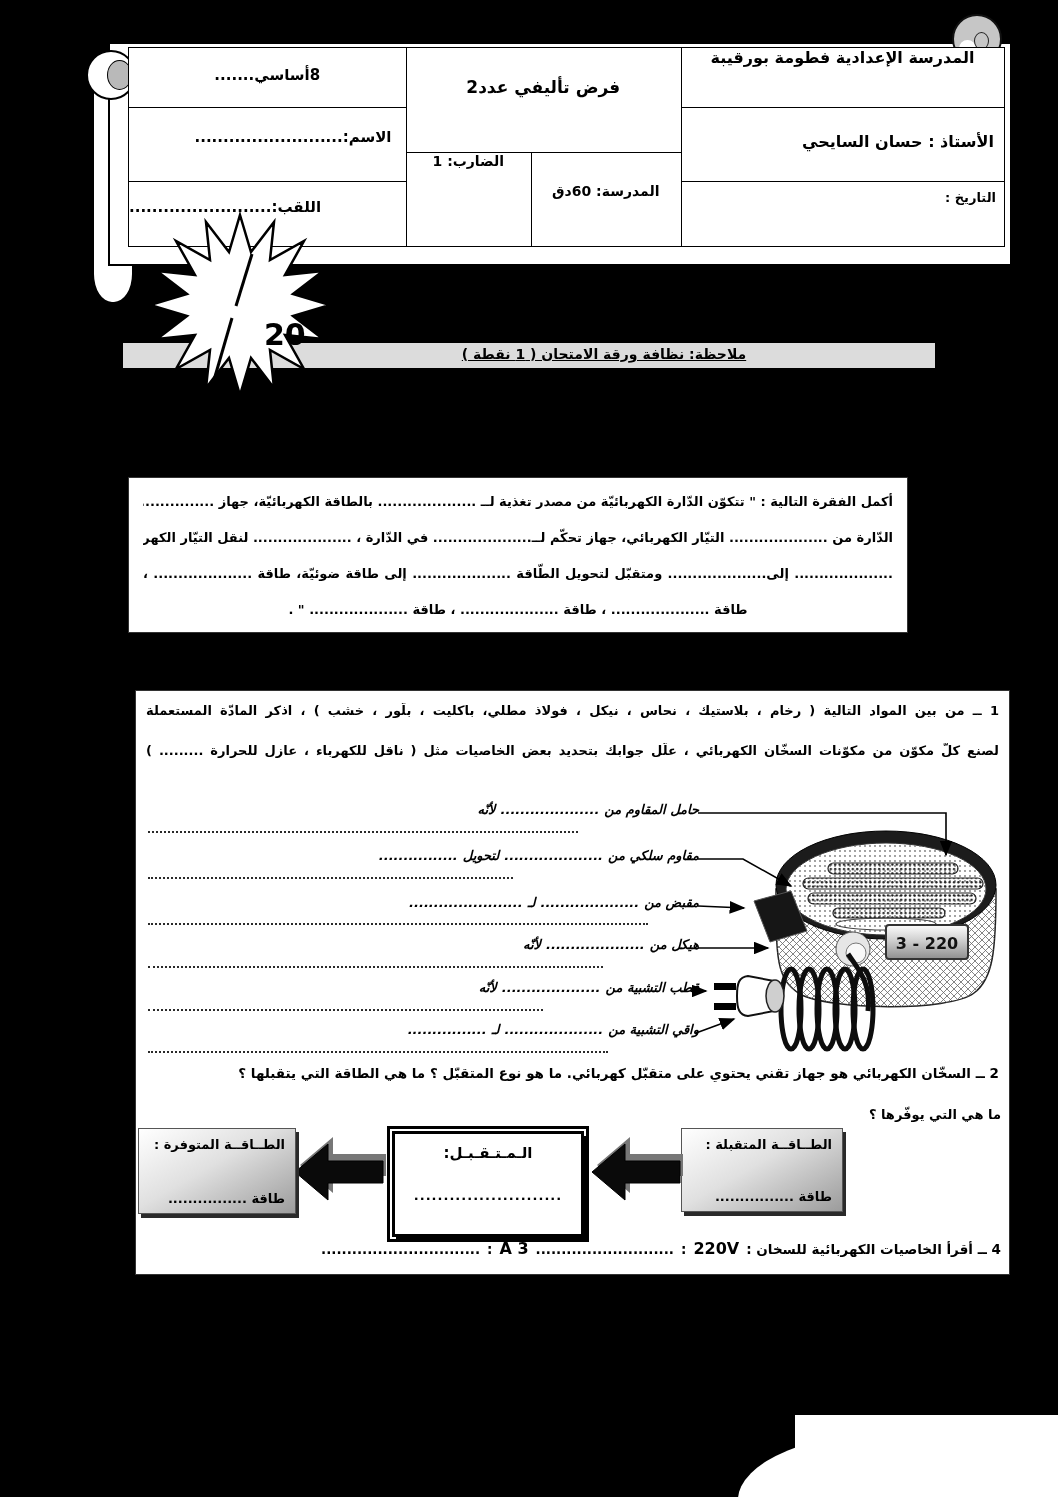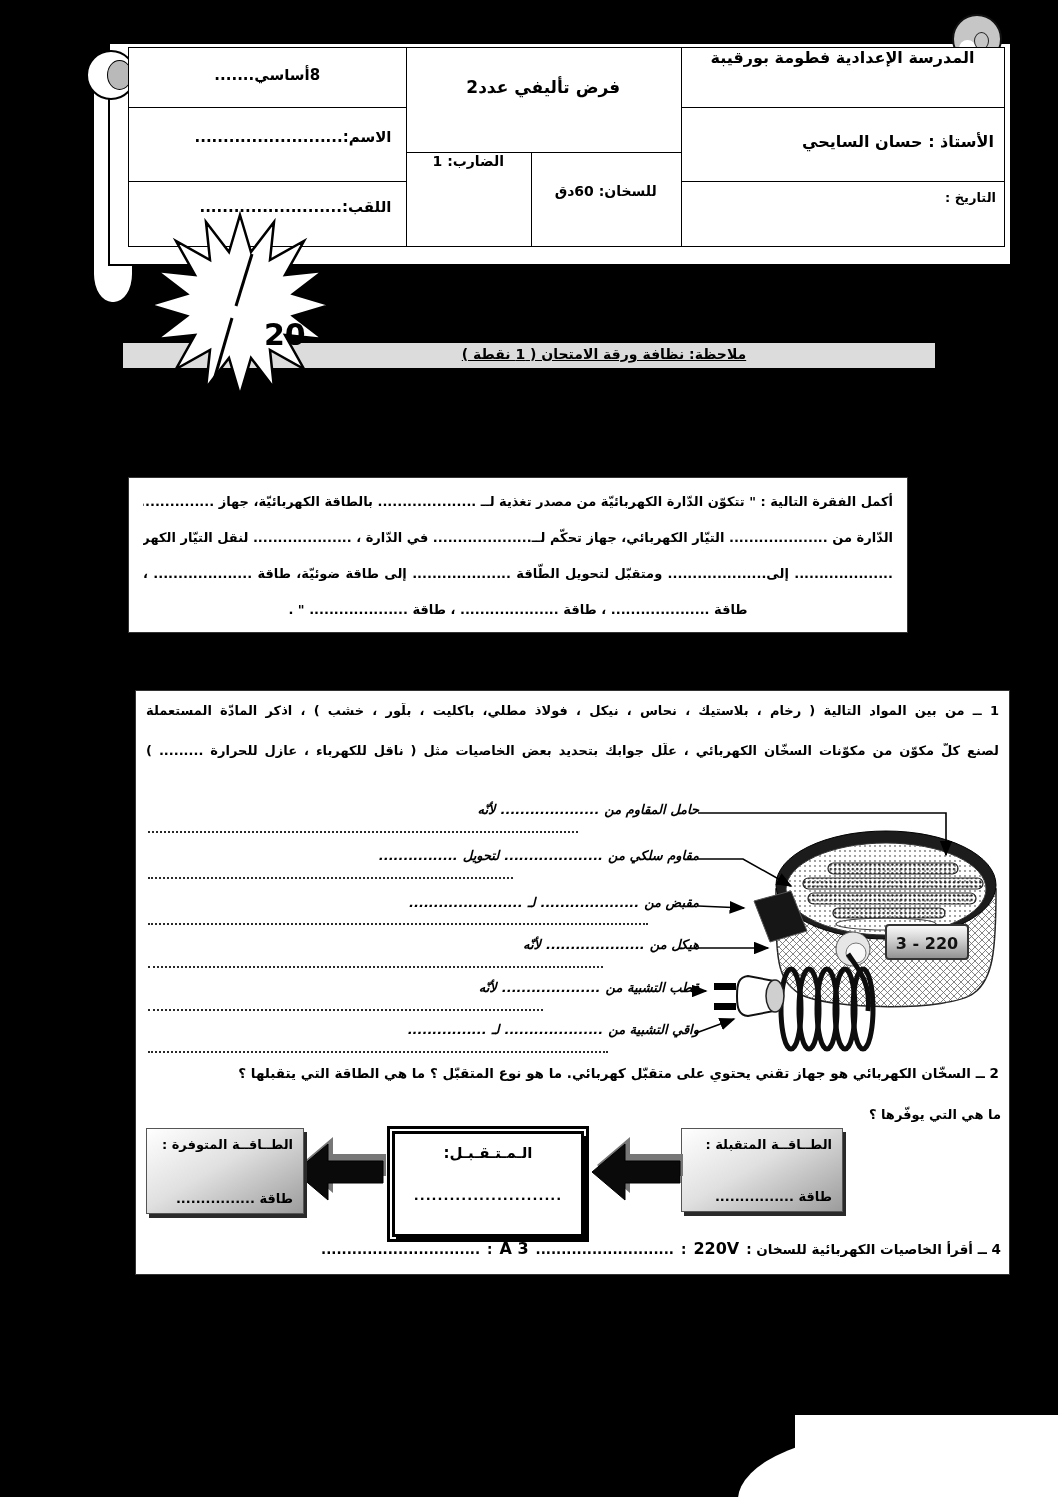--- a/index.html
+++ b/index.html
@@ -20,21 +20,21 @@
   .htable{left:128px;top:47px;width:877px;height:200px;z-index:4;}
   .cell{position:absolute;background:#fff;border:1.5px solid #000;box-sizing:border-box;direction:rtl;font-weight:bold;}
   .c-school{left:552px;top:0;width:325px;height:62px;font-size:16px;text-align:center;}
   .c-teacher{left:552px;top:60px;width:325px;height:76px;font-size:16px;text-align:right;padding:24px 10px 0 0;}
   .c-date{left:552px;top:134px;width:325px;height:66px;font-size:13px;text-align:right;padding:8px 8px 0 0;}
   .c-title{left:277px;top:0;width:276.5px;height:106px;font-size:17px;text-align:center;padding-top:24px;line-height:30px;}
   .c-timing{left:402px;top:104.5px;width:151.5px;height:95.5px;font-size:14px;text-align:center;padding-top:30px;}
   .c-coef{left:277px;top:104.5px;width:126.5px;height:95.5px;font-size:14px;text-align:center;}
   .c-level{left:0;top:0;width:278.5px;height:62px;font-size:15px;text-align:center;padding-top:18px;}
   .c-name{left:0;top:60px;width:278.5px;height:76px;font-size:15px;text-align:right;padding:20px 14px 0 0;}
-  .c-surname{left:0;top:134px;width:278.5px;height:66px;font-size:15px;text-align:right;padding:16px 14px 0 0;}
+  .c-surname{left:0;top:134px;width:278.5px;height:66px;font-size:15px;text-align:left;padding:16px 14px 0 0;}
 
   
   .starburst{left:148px;top:210px;z-index:6;}
   .note{left:123px;top:343px;width:812px;height:25px;background:#dcdcdc;z-index:4;direction:rtl;
         text-align:center;font-size:14px;font-weight:bold;padding-top:3px;box-sizing:border-box;padding-left:150px;}
   .note span{text-decoration:underline;}
 
   
   .para{left:128px;top:477px;width:780px;height:156px;background:#fff;border:1px solid #333;box-sizing:border-box;
         direction:rtl;padding:6px 14px 0 14px;z-index:2;}
@@ -82,21 +82,21 @@
     <div class="cr-dot"></div>
   </div>
 
   <div class="abs htable">
     <div class="cell c-school">المدرسة الإعدادية فطومة بورقيبة</div>
     <div class="cell c-teacher">الأستاذ : حسان السايحي</div>
     <div class="cell c-date">التاريخ :</div>
     <div class="cell c-title">
       <div>فرض تأليفي عدد2</div>
     </div>
-    <div class="cell c-timing">للسخان: 60دق</div>
+    <div class="cell c-timing">المدرسة: 60دق</div>
     <div class="cell c-coef">الضارب: 1</div>
     <div class="cell c-level">8أساسي.......</div>
     <div class="cell c-name">الاسم:..........................</div>
     <div class="cell c-surname">اللقب:.........................</div>
   </div>
 
   <svg class="abs starburst" width="188" height="196" viewBox="0 0 188 196">
     <polygon points="92,5 103,42 126,12 122,50 156,31 137,65 175,61 145,84 182,95 145,106 175,129 137,125 156,159 122,140 126,178 103,148 92,185 81,148 58,178 62,140 28,159 47,125 9,129 39,106 2,95 39,84 9,61 47,65 28,31 62,50 58,12 81,42" fill="#fff" stroke="#000" stroke-width="2.5"></polygon>
     <line x1="66" y1="170" x2="84" y2="108" stroke="#000" stroke-width="3"></line>
     <line x1="88" y1="96" x2="104" y2="44" stroke="#000" stroke-width="3"></line>
@@ -235,21 +235,21 @@
       <polygon points="4,35 37,7 37,24 92,24 92,46 37,46 37,63" fill="#0a0a0a" stroke="#000"></polygon>
     </svg>
     <div class="rbox" style="left:256px;top:440px;width:186px;height:100px">
       <div class="t">الـمـتـقـبـل:</div>
       <div class="v">.........................</div>
     </div>
     <svg class="barrow" style="left:155px;top:446px" width="95" height="70" viewBox="0 0 95 70">
       <polygon points="9,28 42,0 42,17 95,17 95,39 42,39 42,56" fill="#777"></polygon>
       <polygon points="4,35 37,7 37,24 92,24 92,46 37,46 37,63" fill="#0a0a0a" stroke="#000"></polygon>
     </svg>
-    <div class="ebox" style="left:10px;top:437px;width:156px;height:84px">
+    <div class="ebox" style="left:2px;top:437px;width:156px;height:84px">
       <div class="t">الطــاقــة المتوفرة  :</div>
       <div class="v">طاقة ................</div>
     </div>
 
     <div class="q3row">
       <span>4 ــ أقرأ الخاصيات الكهربائية للسخان :</span>
       <span class="lat">220V</span>
       <span>:</span>
       <span>...........................</span>
       <span class="lat">3 A</span>

